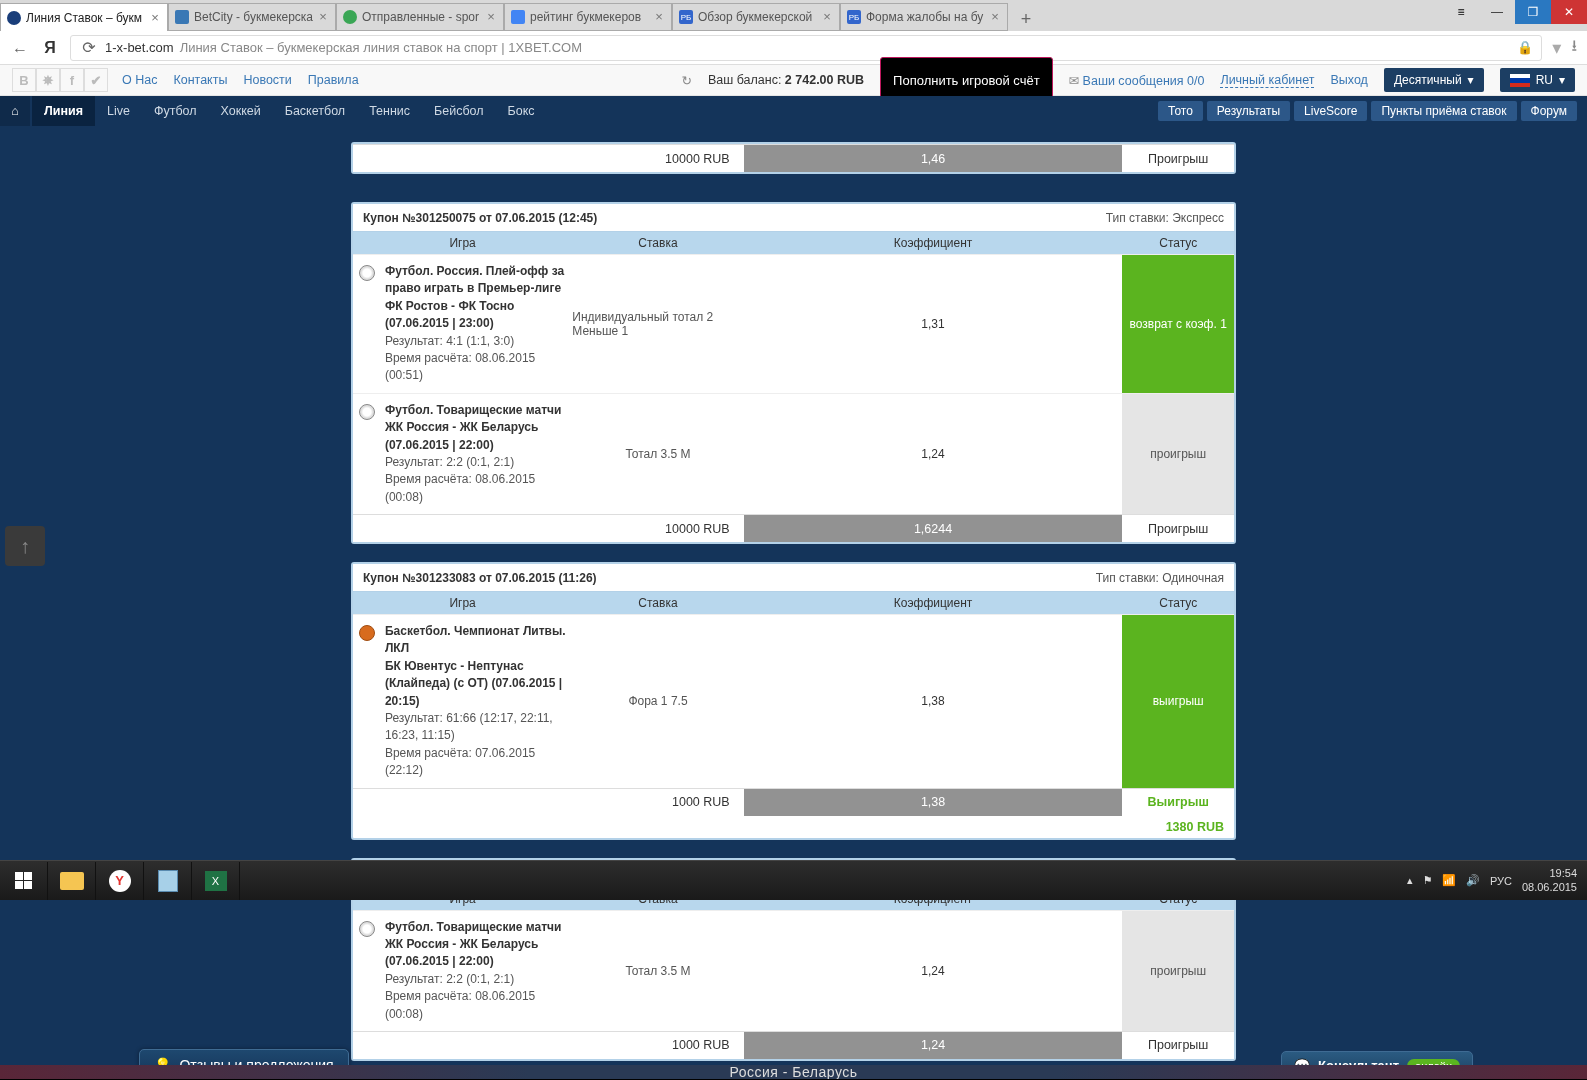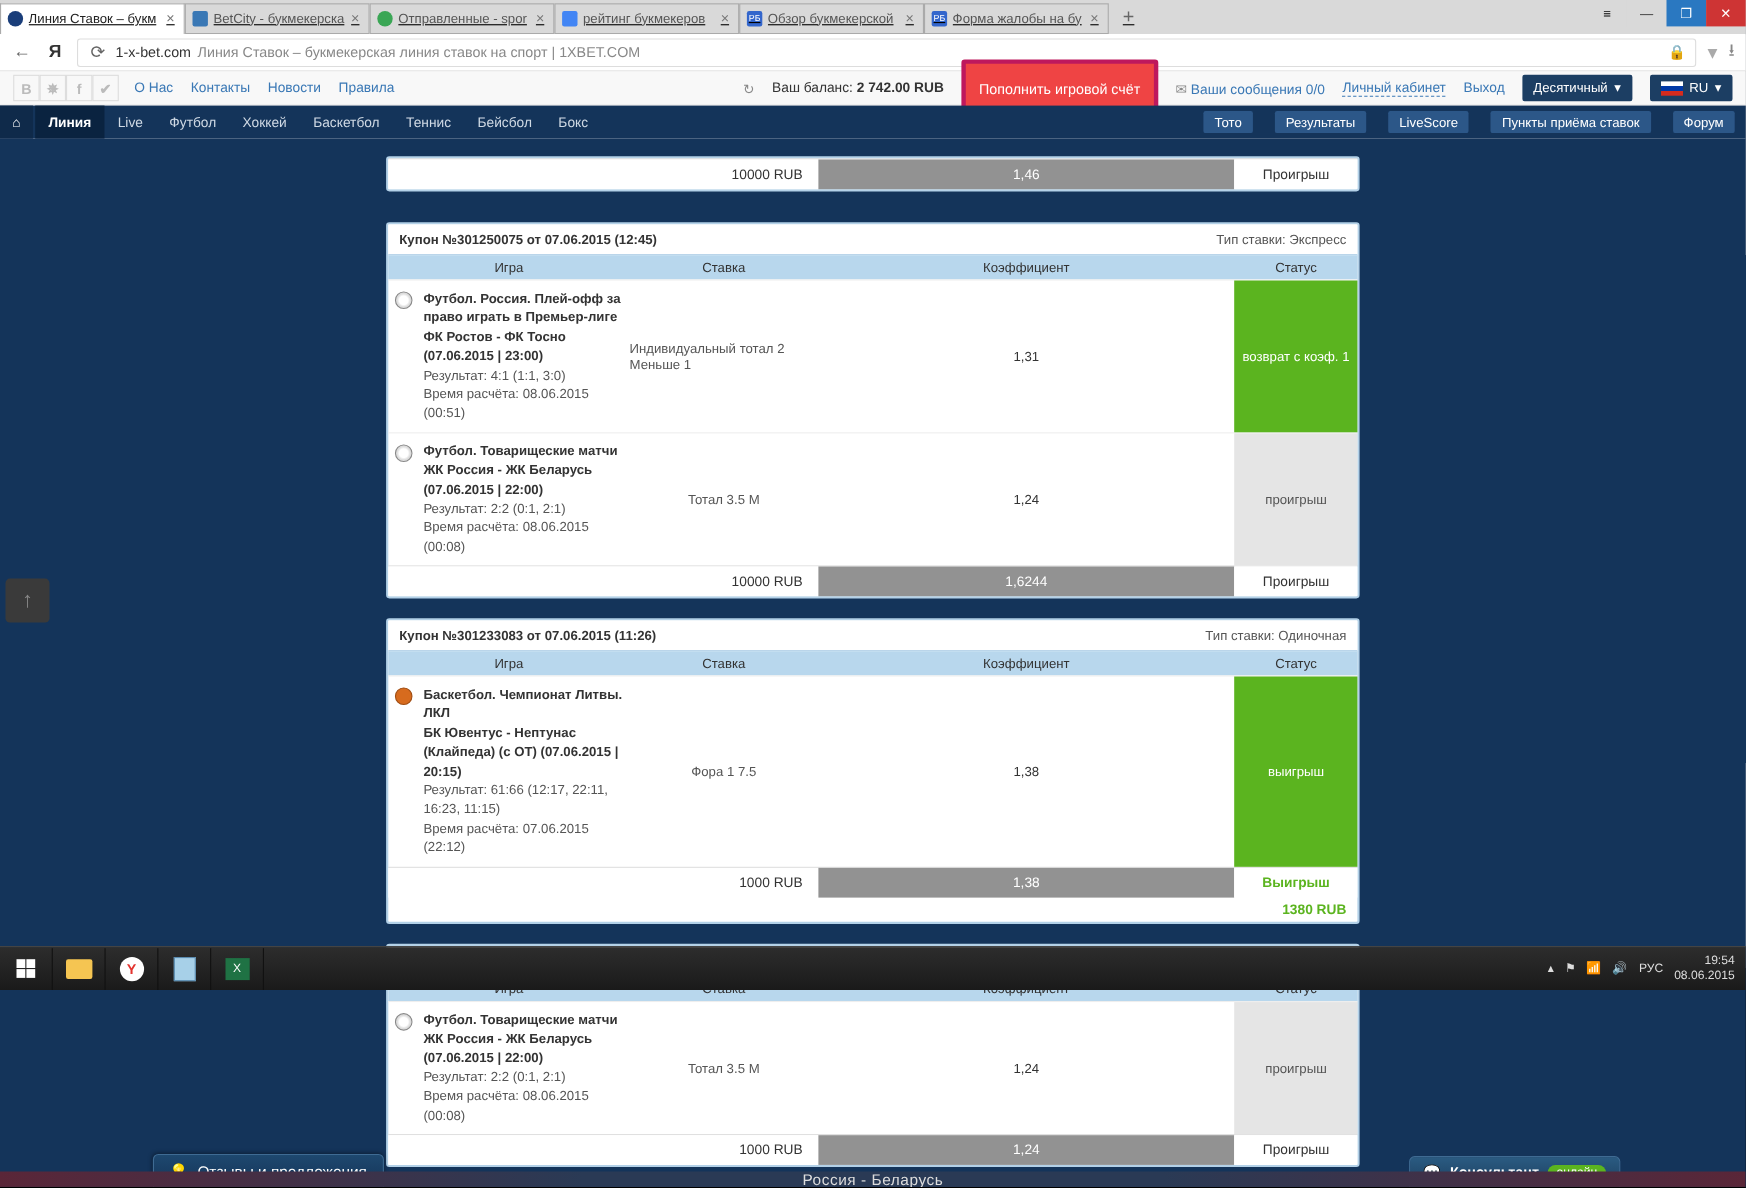--- a/index.html
+++ b/index.html
@@ -1,20 +1,20 @@
 <!DOCTYPE html>
 <html><head>
 <meta charset="utf-8">
 <style>
 * { margin:0; padding:0; box-sizing:border-box; font-family:Arial,sans-serif; }
 body { background:#000; width:1587px; height:1080px; overflow:hidden; position:relative; }
 
 
 .browser { position:absolute; top:0; left:0; width:1587px; height:880px; background:#fff; }
-.tabbar { height:31px; background:#d9d9d9; display:flex; align-items:center; position:relative;text-decoration:underline; }
+.tabbar { height:31px; background:#d9d9d9; display:flex; align-items:flex-end; position:relative; }
 .tab { height:28px; background:#d9d9d9; border:1px solid #aaa; display:flex; align-items:center; padding:0 6px; font-size:12px; color:#555; width:168px; position:relative; margin-top:2px; }
 .tab.active { background:#fff; border-bottom:none; color:#222; }
 .tab .favicon { width:14px; height:14px; margin-right:5px; border-radius:2px; flex-shrink:0; }
 .tab .label { white-space:nowrap; overflow:hidden; text-overflow:ellipsis; flex:1; }
 .tab .close { width:12px; height:12px; color:#777; font-size:13px; line-height:12px; text-align:center; cursor:pointer; }
 .newtab { width:24px; height:24px; display:flex; align-items:center; justify-content:center; font-size:18px; color:#666; margin-left:6px; cursor:pointer; }
 .win-controls { position:absolute; right:0; top:0; display:flex; }
 .win-btn { width:36px; height:24px; display:flex; align-items:center; justify-content:center; font-size:12px; cursor:pointer; }
 .win-min{background:#d9d9d9;color:#333;} .win-max{background:#2a78c1;color:#fff;} .win-close{background:#ce3434;color:#fff;}
 
@@ -27,32 +27,32 @@
 
 
 .site-topbar { height:31px; background:#f8f8f8; border-bottom:1px solid #e5e5e5; display:flex; align-items:center; padding:0 12px; font-size:12.5px; }
 .social { display:flex; gap:0; margin-right:14px; }
 .social div{ width:24px; height:24px; border:1px solid #ddd; display:flex; align-items:center; justify-content:center; color:#bbb; font-size:13px; font-weight:bold; cursor:pointer;}
 .top-links { display:flex; gap:16px; }
 .top-links a { color:#3a78b5; text-decoration:none; cursor:pointer; }
 .top-right { margin-left:auto; display:flex; align-items:center; gap:16px; }
 .balance { color:#333; }
 .balance b{ font-weight:bold; }
-.deposit-btn { background:#ef4444; color:#fff; padding:15px 12px; border-radius:3px; cursor:pointer; font-size:13px; border:4px solid #be185d;}
+.deposit-btn { background:#000000; color:#fff; padding:15px 12px; border-radius:3px; cursor:pointer; font-size:13px; border:1px solid #be185d;}
 .msg, .cabinet, .logout { color:#3a78b5; cursor:pointer; }
 .cabinet { border-bottom:1px dashed #3a78b5; }
 .odds-sel, .lang-sel { background:#1c3e63; color:#fff; height:24px; padding:0 10px; display:flex; align-items:center; gap:6px; border-radius:2px; cursor:pointer; font-size:12px;}
 .lang-sel .flag{ width:20px; height:13px; background:linear-gradient(to bottom,#fff 33%,#0039a6 33%,#0039a6 66%,#d52b1e 66%); }
 
 
 .sports-nav { height:30px; background:#14345a; display:flex; align-items:center; padding:0 10px; font-size:12.5px; position:relative;}
 .home-icon { width:30px; height:30px; background:#0f2a4a; display:flex; align-items:center; justify-content:center; color:#fff; cursor:pointer; margin-left:-10px; margin-right:2px;}
 .sports-nav .item { color:#cfd9e4; padding:0 12px; height:30px; display:flex; align-items:center; cursor:pointer; }
 .sports-nav .item.active { background:#0a2340; color:#fff; font-weight:bold; }
-.sports-nav .right-items { margin-left:auto; display:flex; gap:20px; }
+.sports-nav .right-items { margin-left:auto; display:flex; gap:4px; }
 .sports-nav .right-items .pill{ background:#2c5788; color:#fff; padding:3px 10px; border-radius:2px; cursor:pointer; font-size:12px;}
 
 
 .page { background:#14345a; height:calc(100% - 31px - 34px - 31px - 30px); overflow:hidden; position:relative; }
 .content { width:885px; margin:0 auto; padding-top:16px; }
 
 .ticket { background:#fff; border:2px solid #b3d1e8; border-radius:3px; margin-bottom:18px; }
 .t-head { height:28px; background:#fff; display:flex; align-items:center; padding:0 10px; font-size:12px; color:#333; border-bottom:1px solid #b3d1e8;}
 .t-head .left{ font-weight:bold; }
 .t-head .right{ margin-left:auto; color:#555; }

